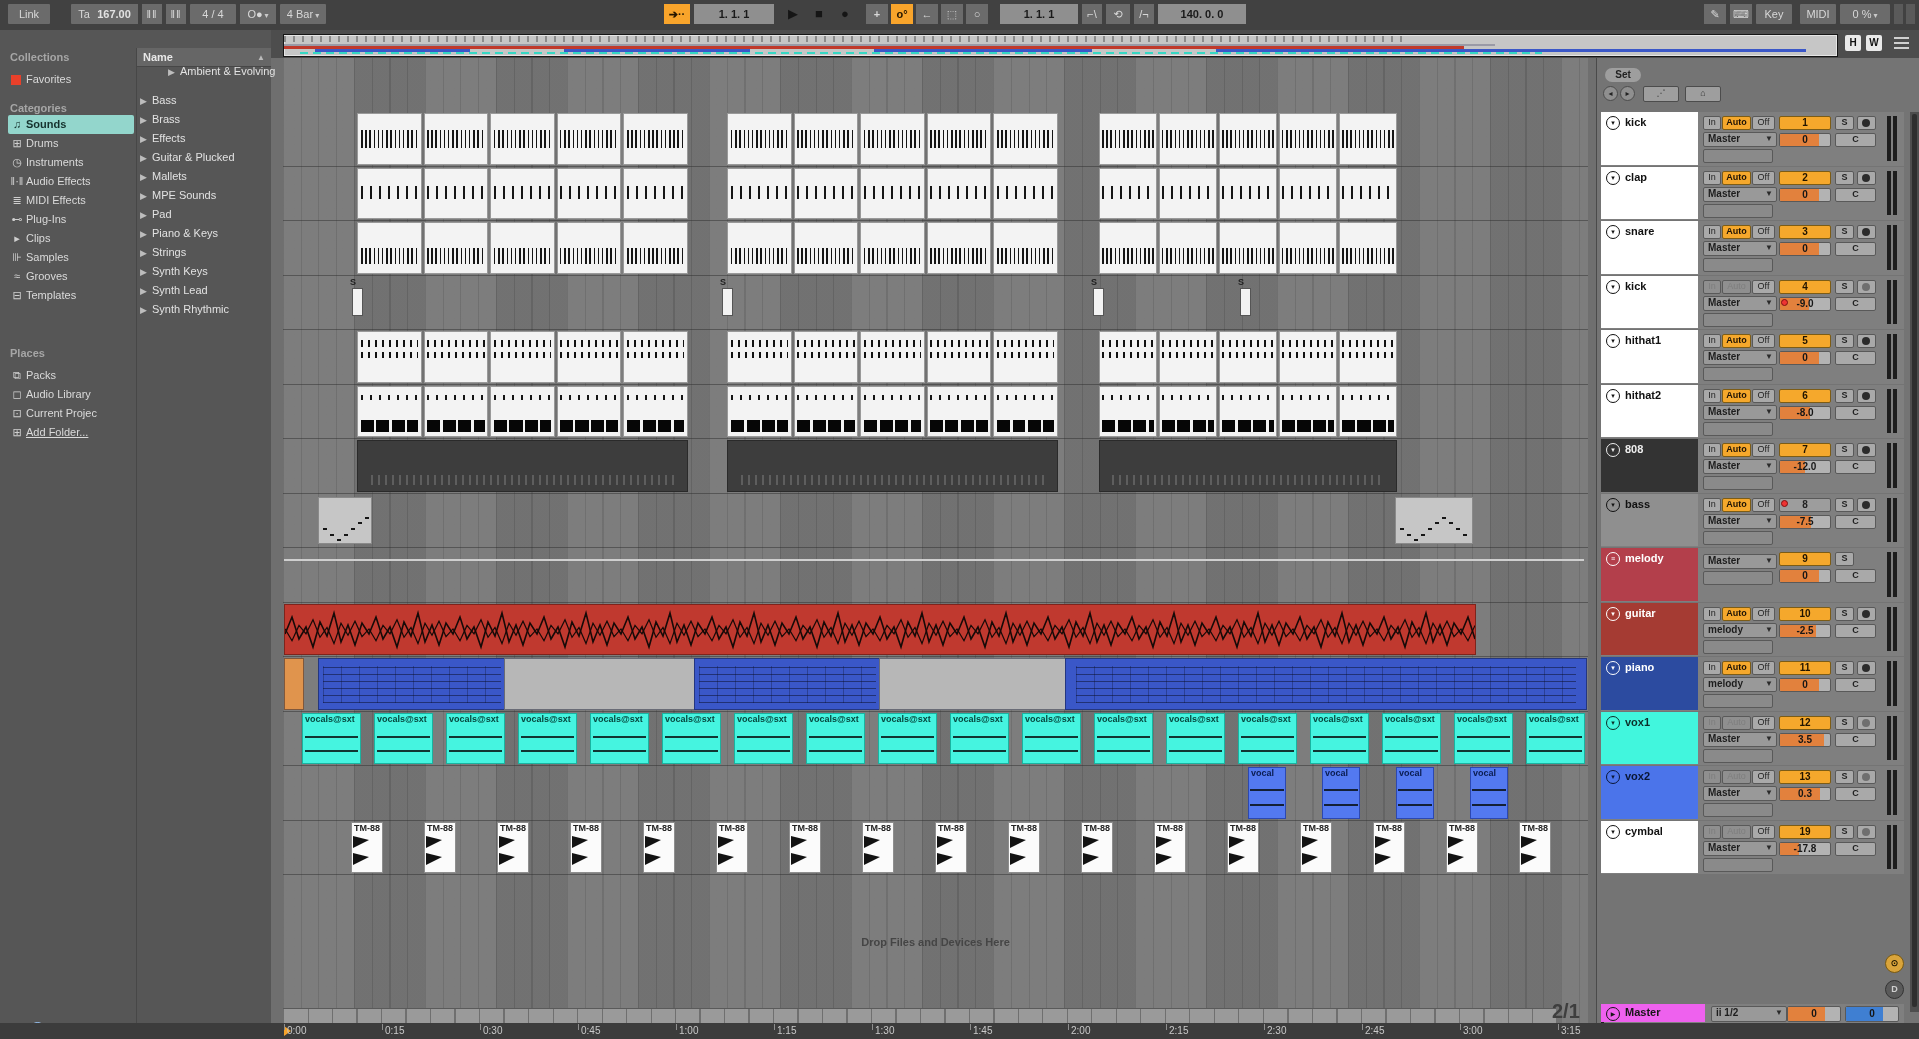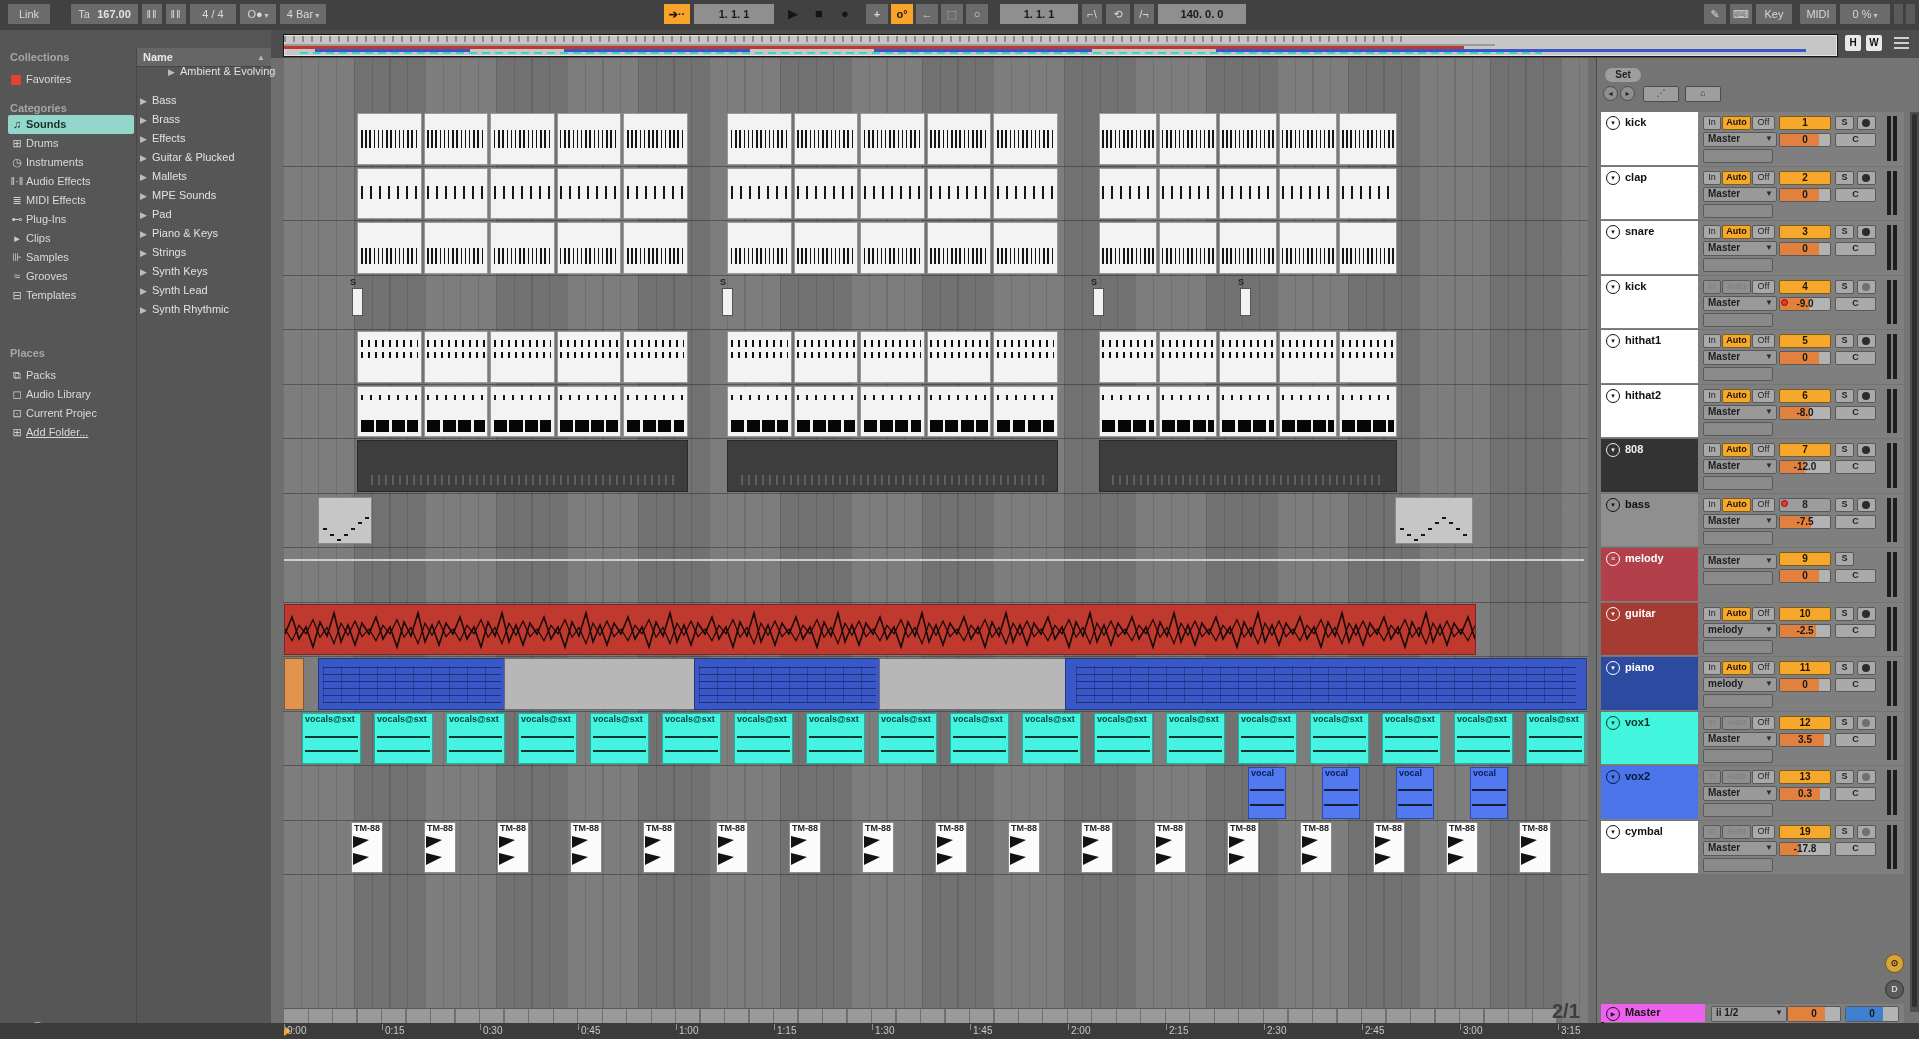--- a/index.html
+++ b/index.html
@@ -758,20 +758,21 @@
           <div class="cliplabel" style="color: rgb(34, 34, 34);">TM-88</div>
           <div class="tri" style="left: 1px; top: 28%;"></div>
           <div class="tri" style="left: 1px; top: 62%;"></div>
         </div>
         <div class="clip" style="left: 1236px; top: 1px; bottom: 1px; width: 30px; background: rgb(251, 251, 251); border: 1px solid rgb(142, 142, 142);">
           <div class="cliplabel" style="color: rgb(34, 34, 34);">TM-88</div>
           <div class="tri" style="left: 1px; top: 28%;"></div>
           <div class="tri" style="left: 1px; top: 62%;"></div>
         </div>
       </div>
+      <div style="position: absolute; left: 0px; top: 878px; width: 1305px; text-align: center; color: rgb(69, 69, 69); font-size: 11px; font-weight: bold;">Drop Files and Devices Here</div>
     </div>
   <div id="zoomstrip"></div>
   <div class="abs" style="left:1552px;top:1000px;width:44px;height:24px;color:#3e3e3e;font-size:20px;font-weight:bold;">2/1</div>
 
   <div id="rightpanel">
     <div class="abs" style="left:8px;top:10px;width:36px;height:14px;background:#9e9e9e;border-radius:7px;color:#222;font-size:10px;font-weight:bold;text-align:center;line-height:14px;">Set</div>
     <div class="abs" style="left:6px;top:28px;width:13px;height:13px;border-radius:50%;background:#8f8f8f;border:1px solid #4c4c4c;color:#222;font-size:8px;line-height:13px;text-align:center;">◂</div>
     <div class="abs" style="left:23px;top:28px;width:13px;height:13px;border-radius:50%;background:#8f8f8f;border:1px solid #4c4c4c;color:#222;font-size:8px;line-height:13px;text-align:center;">▸</div>
     <div class="abs" style="left:46px;top:28px;width:34px;height:14px;background:#9e9e9e;border:1px solid #4c4c4c;border-radius:2px;color:#1c1c1c;font-size:9px;text-align:center;line-height:13px;">⋰</div>
     <div class="abs" style="left:88px;top:28px;width:34px;height:14px;background:#9e9e9e;border:1px solid #4c4c4c;border-radius:2px;color:#1c1c1c;font-size:9px;text-align:center;line-height:13px;">⌂</div>

